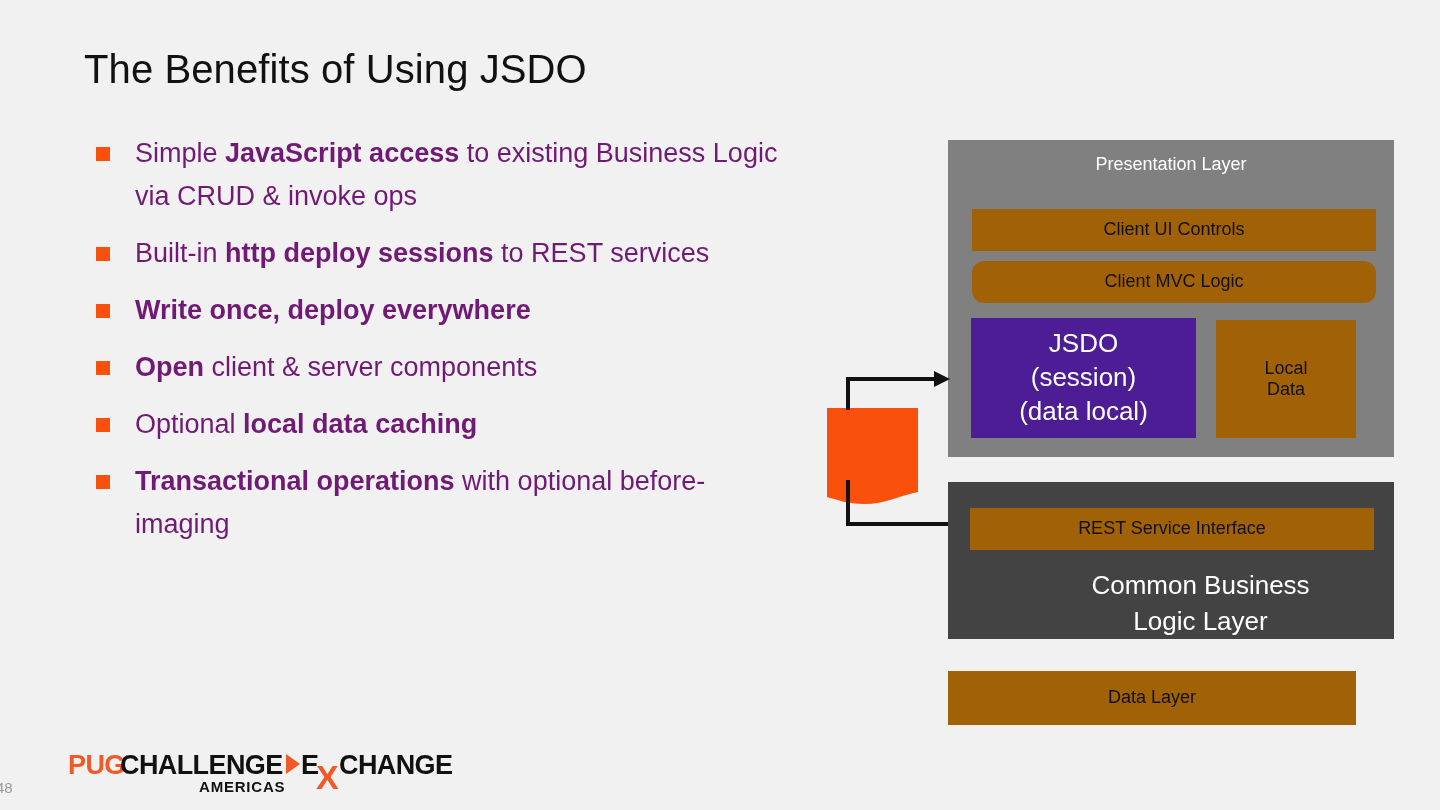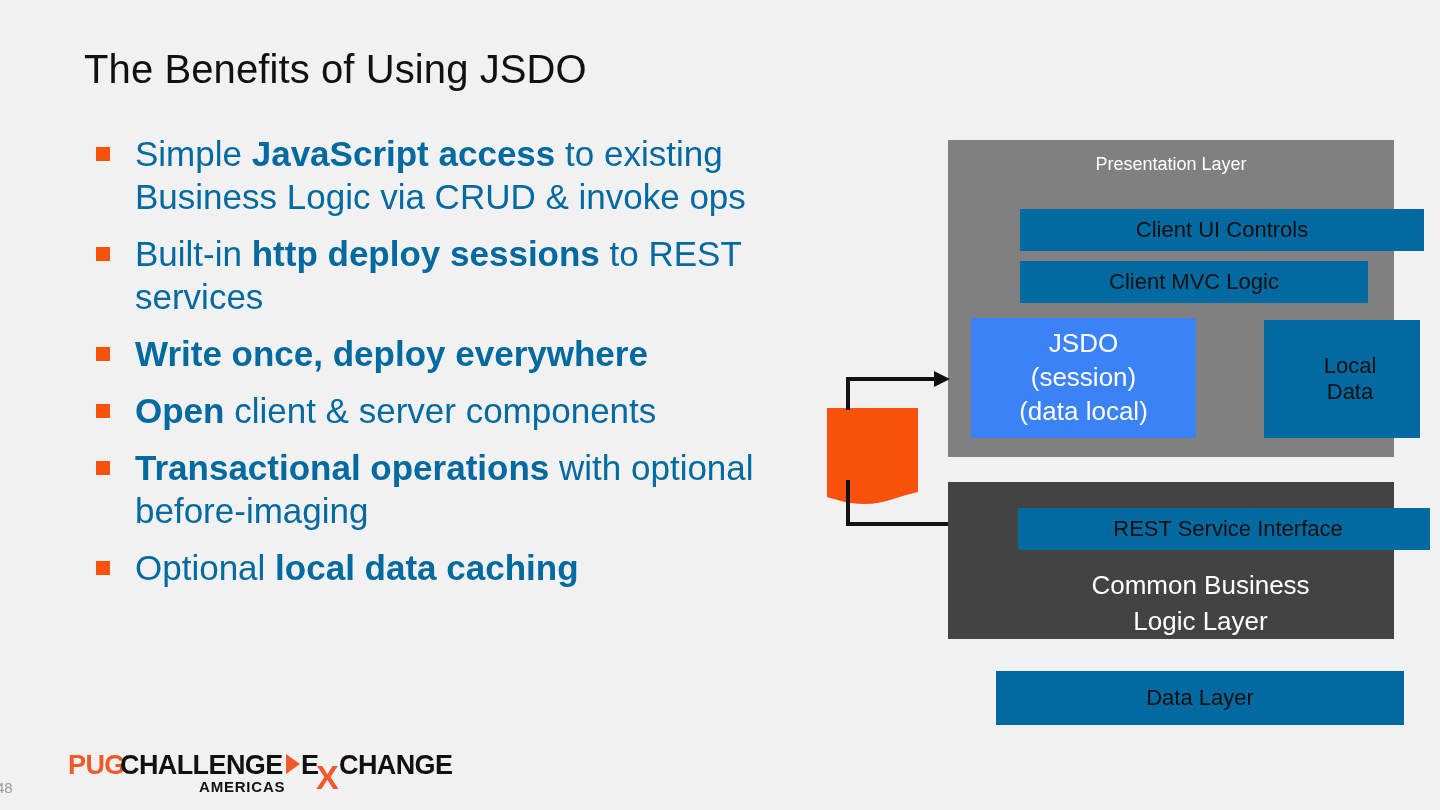--- a/index.html
+++ b/index.html
@@ -36,23 +36,23 @@
   #bullet-list {
     position: absolute;
     left: 92px;
     top: 132px;
     width: 700px;
   }
   .bullet-item {
     position: relative;
     padding-left: 43px;
     margin-bottom: 14px;
-    font-size: 35px;
+    font-size: 27px;
     line-height: 43px;
-    color: #0369a1;
+    color: #701a75;
   }
   .bullet-marker {
     position: absolute;
     left: 4px;
     top: 15px;
     width: 14px;
     height: 14px;
     background: #F9500B;
   }
   .bullet-text b {
@@ -92,47 +92,46 @@
     left: 0;
     top: 14px;
     width: 446px;
     text-align: center;
     font-size: 18px;
     color: #FFFFFF;
   }
 
   .box-orange {
     position: absolute;
-    background: #0369a1;
+    background: #a16207;
     color: #111111;
     display: flex;
     align-items: center;
     justify-content: center;
     text-align: center;
-    font-size: 22px;
+    font-size: 18px;
     line-height: 1.18;
-    margin-left: 48px;
   }
   .box-dark {
     position: absolute;
-    background: #3b82f6;
+    background: #4c1d95;
     color: #FFFFFF;
     display: flex;
     align-items: center;
     justify-content: center;
     text-align: center;
     font-size: 26px;
     line-height: 1.3;
   }
 
   #box-client-ui      { left: 972px; top: 209px;  width: 404px; height: 42px; }
-  #box-client-mvc     { left: 972px; top: 261px;  width: 348px; height: 42px; }
+  #box-client-mvc     { left: 972px; top: 261px;  width: 404px; height: 42px; border-radius: 12px; }
   #box-jsdo           { left: 971px; top: 318px;  width: 225px; height: 120px; }
-  #box-local-data     { left: 1216px; top: 320px; width: 140px; height: 118px; padding-left: 16px; }
-  #box-rest           { left: 970px; top: 508px;  width: 404px; height: 42px; padding-left: 8px; }
+  #box-local-data     { left: 1216px; top: 320px; width: 140px; height: 118px; }
+  #box-rest           { left: 970px; top: 508px;  width: 404px; height: 42px; }
   #box-data-layer     { left: 948px; top: 671px;  width: 408px; height: 54px; }
 
   .lbl-business {
     position: absolute;
     left: 0;
     top: 86px;
     width: 505px;
     text-align: center;
     font-size: 26px;
     line-height: 1.38;
@@ -176,22 +175,22 @@
 
 <div class="slide">
 
   <div id="slide-title">The Benefits of Using JSDO</div>
 
   <div id="bullet-list">
       <div class="bullet-item"><span class="bullet-marker"></span><span class="bullet-text"><span>Simple </span><b>JavaScript access</b><span> to existing Business Logic via CRUD &amp; invoke ops</span></span></div>
       <div class="bullet-item"><span class="bullet-marker"></span><span class="bullet-text"><span>Built-in </span><b>http deploy sessions</b><span> to REST services</span></span></div>
       <div class="bullet-item"><span class="bullet-marker"></span><span class="bullet-text"><b>Write once, deploy everywhere</b></span></div>
       <div class="bullet-item"><span class="bullet-marker"></span><span class="bullet-text"><b>Open</b><span> client &amp; server components</span></span></div>
+      <div class="bullet-item"><span class="bullet-marker"></span><span class="bullet-text"><span>Optional </span><b>local data caching</b></span></div>
       <div class="bullet-item"><span class="bullet-marker"></span><span class="bullet-text"><b>Transactional operations</b><span> with optional before-imaging</span></span></div>
-      <div class="bullet-item"><span class="bullet-marker"></span><span class="bullet-text"><span>Optional </span><b>local data caching</b></span></div>
     </div>
 
   <div id="diagram">
 
     <div class="panel-presentation">
       <div class="lbl-presentation">Presentation Layer</div>
     </div>
 
     <div class="box-orange" id="box-client-ui">Client UI Controls</div>
 

